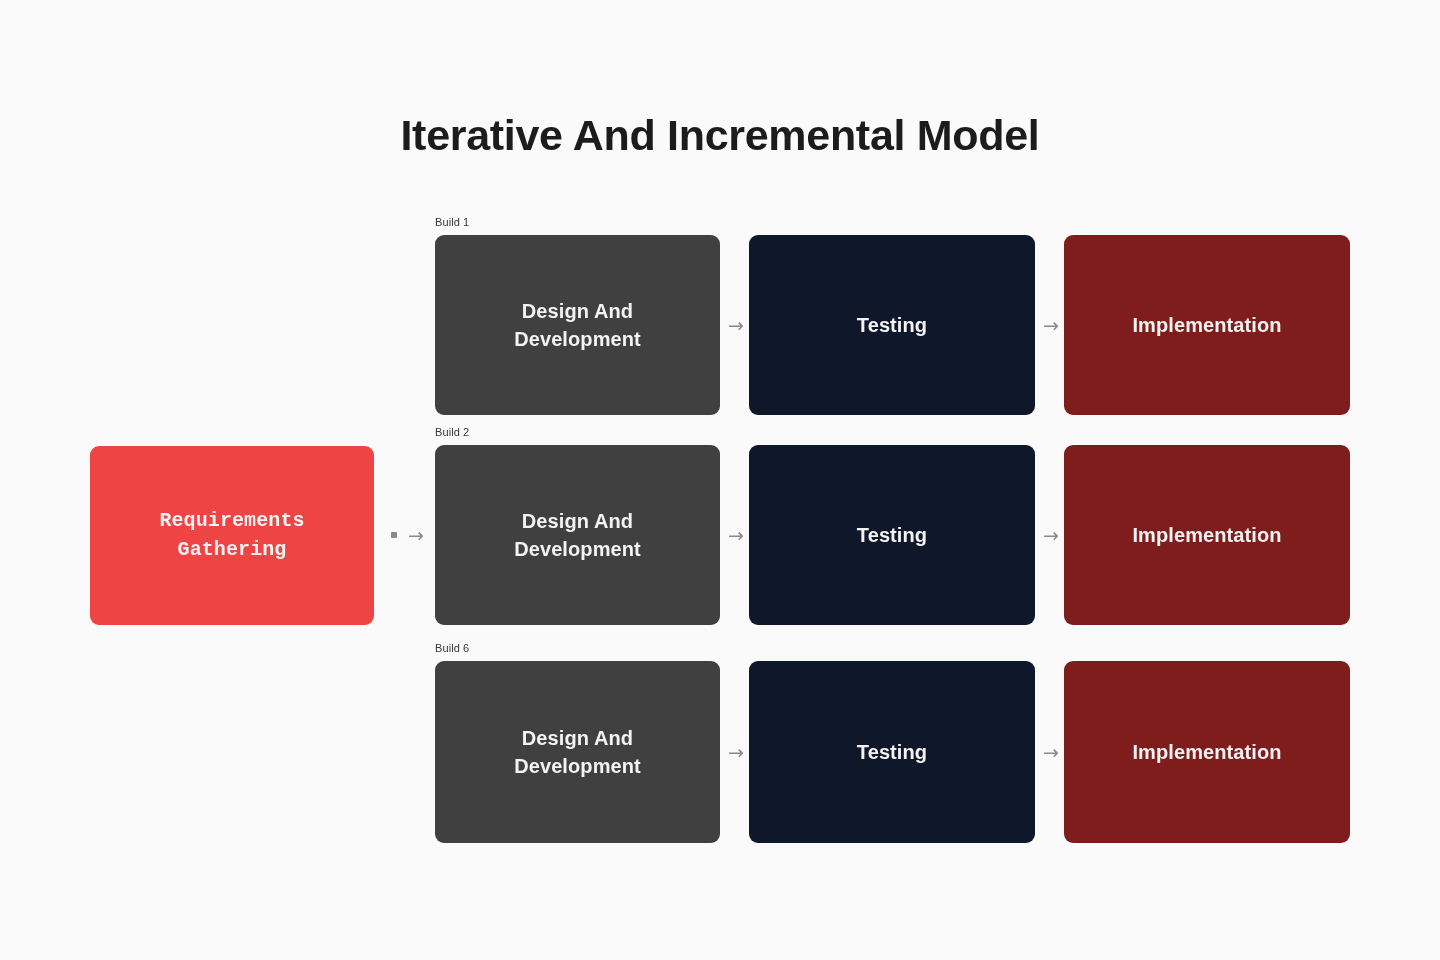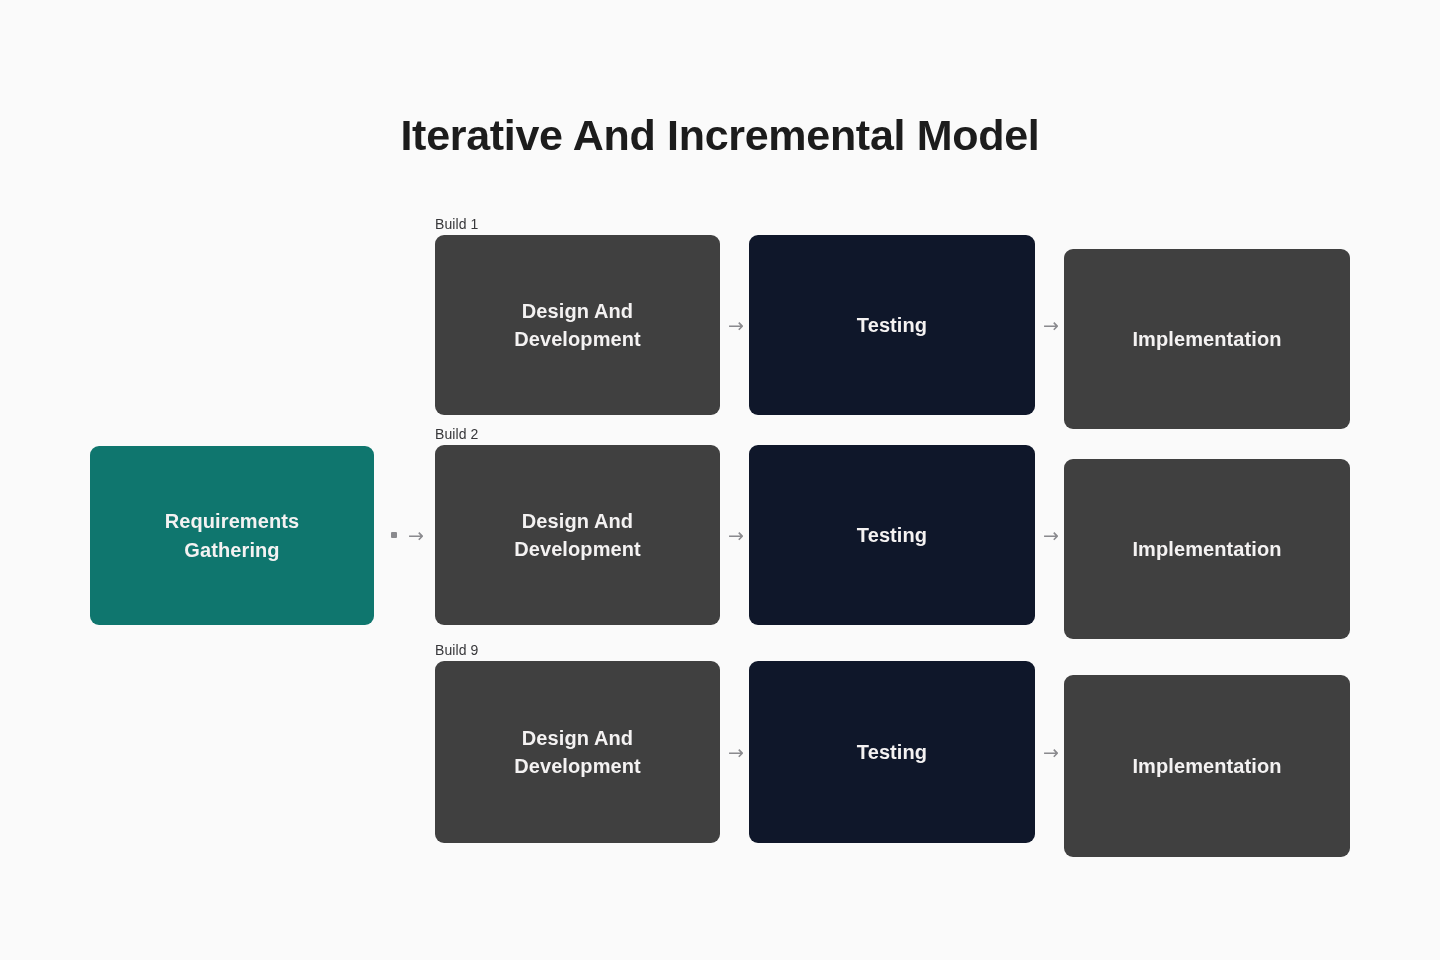--- a/index.html
+++ b/index.html
@@ -53,34 +53,34 @@
     align-items: center;
     justify-content: center;
     text-align: center;
     color: #F4F2F2;
     font-weight: 700;
     font-size: 20px;
     line-height: 1.42;
     padding: 6px 14px;
     letter-spacing: 0.1px;
   }
-  .node-requirements { background: #0f766e; }
+  .node-requirements { background: #ef4444; font-family: Liberation Mono, monospace; }
   .node-design       { background: #404040; }
   .node-testing      { background: #0f172a; }
-  .node-implementation { background: #404040; margin-top: 14px; }
+  .node-implementation { background: #7f1d1d; }
 
   .node-label {
     display: block;
     white-space: pre-line;
   }
 
   
   .build-label {
     position: absolute;
-    font-size: 14px;
+    font-size: 11px;
     font-weight: 400;
     color: #37373A;
     letter-spacing: 0.1px;
     line-height: 1;
   }
 
   
   .arrow {
     position: absolute;
     width: 24px;
@@ -151,21 +151,21 @@
     <div class="node node-testing" style="left:749px; top:445px; width:286px; height:180px;">
       <span class="node-label">Testing</span>
     </div>
 
     <div class="arrow" style="left:1039px; top:523px;">→</div>
 
     <div class="node node-implementation" style="left:1064px; top:445px; width:286px; height:180px;">
       <span class="node-label">Implementation</span>
     </div>
 
-    <div class="build-label" style="left:435px; top:643px;">Build 9</div>
+    <div class="build-label" style="left:435px; top:643px;">Build 6</div>
 
     <div class="node node-design" style="left:435px; top:661px; width:285px; height:182px;">
       <span class="node-label">Design And
 Development</span>
     </div>
 
     <div class="arrow" style="left:724px; top:740px;">→</div>
 
     <div class="node node-testing" style="left:749px; top:661px; width:286px; height:182px;">
       <span class="node-label">Testing</span>

